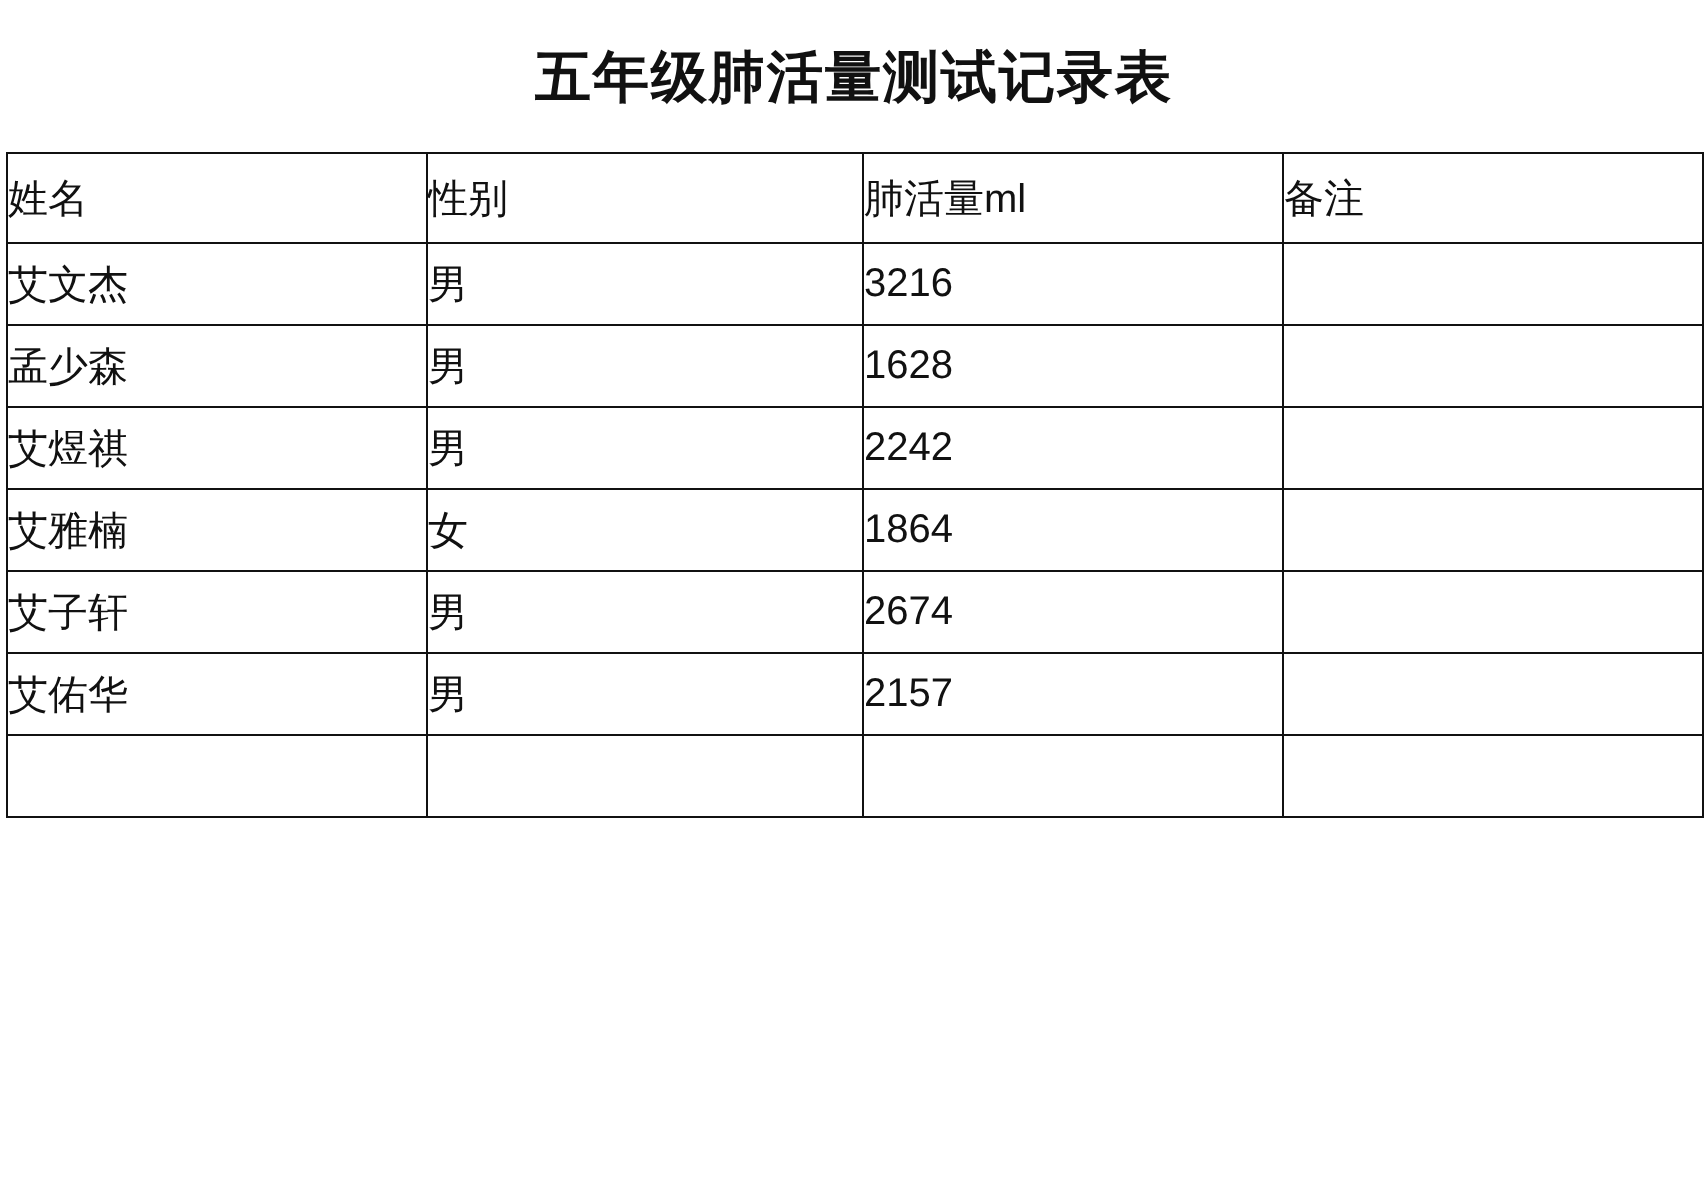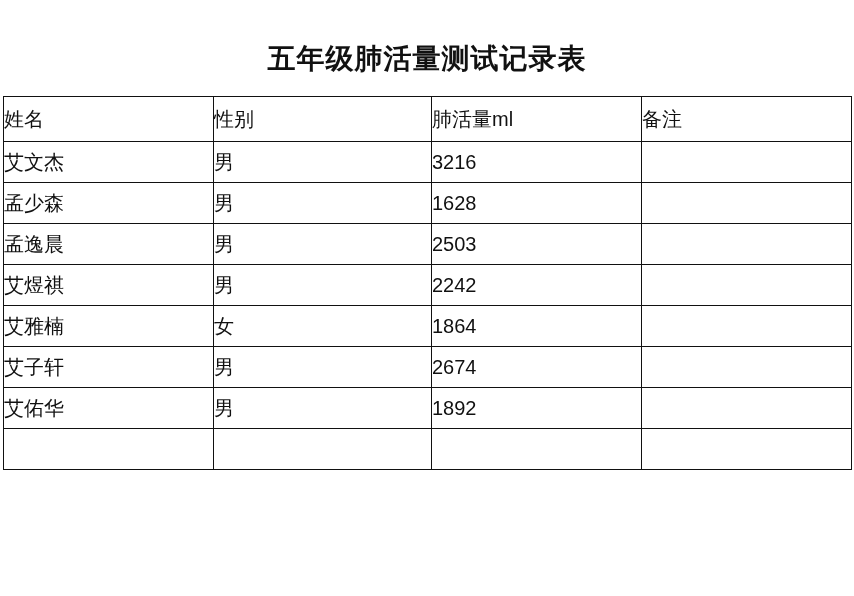--- a/index.html
+++ b/index.html
@@ -18,21 +18,21 @@
     position: relative;
     width: 854px;
     height: 596px;
     box-sizing: border-box;
   }
   .doc-title {
     text-align: center;
     font-size: 28px;
     font-weight: bold;
     letter-spacing: 1px;
-    padding-top: 40px;
+    padding-top: 20px;
     padding-bottom: 18px;
     color: #111111;
   }
   table.record-table {
     border-collapse: collapse;
     width: 848px;
     margin-left: 3px;
     table-layout: fixed;
   }
   table.record-table th,
@@ -88,47 +88,41 @@
         <td>3216</td>
         <td></td>
       </tr>
       <tr>
         <td>孟少森</td>
         <td>男</td>
         <td>1628</td>
         <td></td>
       </tr>
       <tr>
-        <td>孟逸晨</td>
-        <td>男</td>
-        <td>2503</td>
-        <td></td>
-      </tr>
-      <tr>
         <td>艾煜祺</td>
         <td>男</td>
         <td>2242</td>
         <td></td>
       </tr>
       <tr>
         <td>艾雅楠</td>
         <td>女</td>
         <td>1864</td>
         <td></td>
       </tr>
       <tr>
         <td>艾子轩</td>
         <td>男</td>
         <td>2674</td>
         <td></td>
       </tr>
       <tr>
         <td>艾佑华</td>
         <td>男</td>
-        <td>1892</td>
+        <td>2157</td>
         <td></td>
       </tr>
       <tr class="empty-row">
         <td></td>
         <td></td>
         <td></td>
         <td></td>
       </tr>
     </tbody>
   </table>

